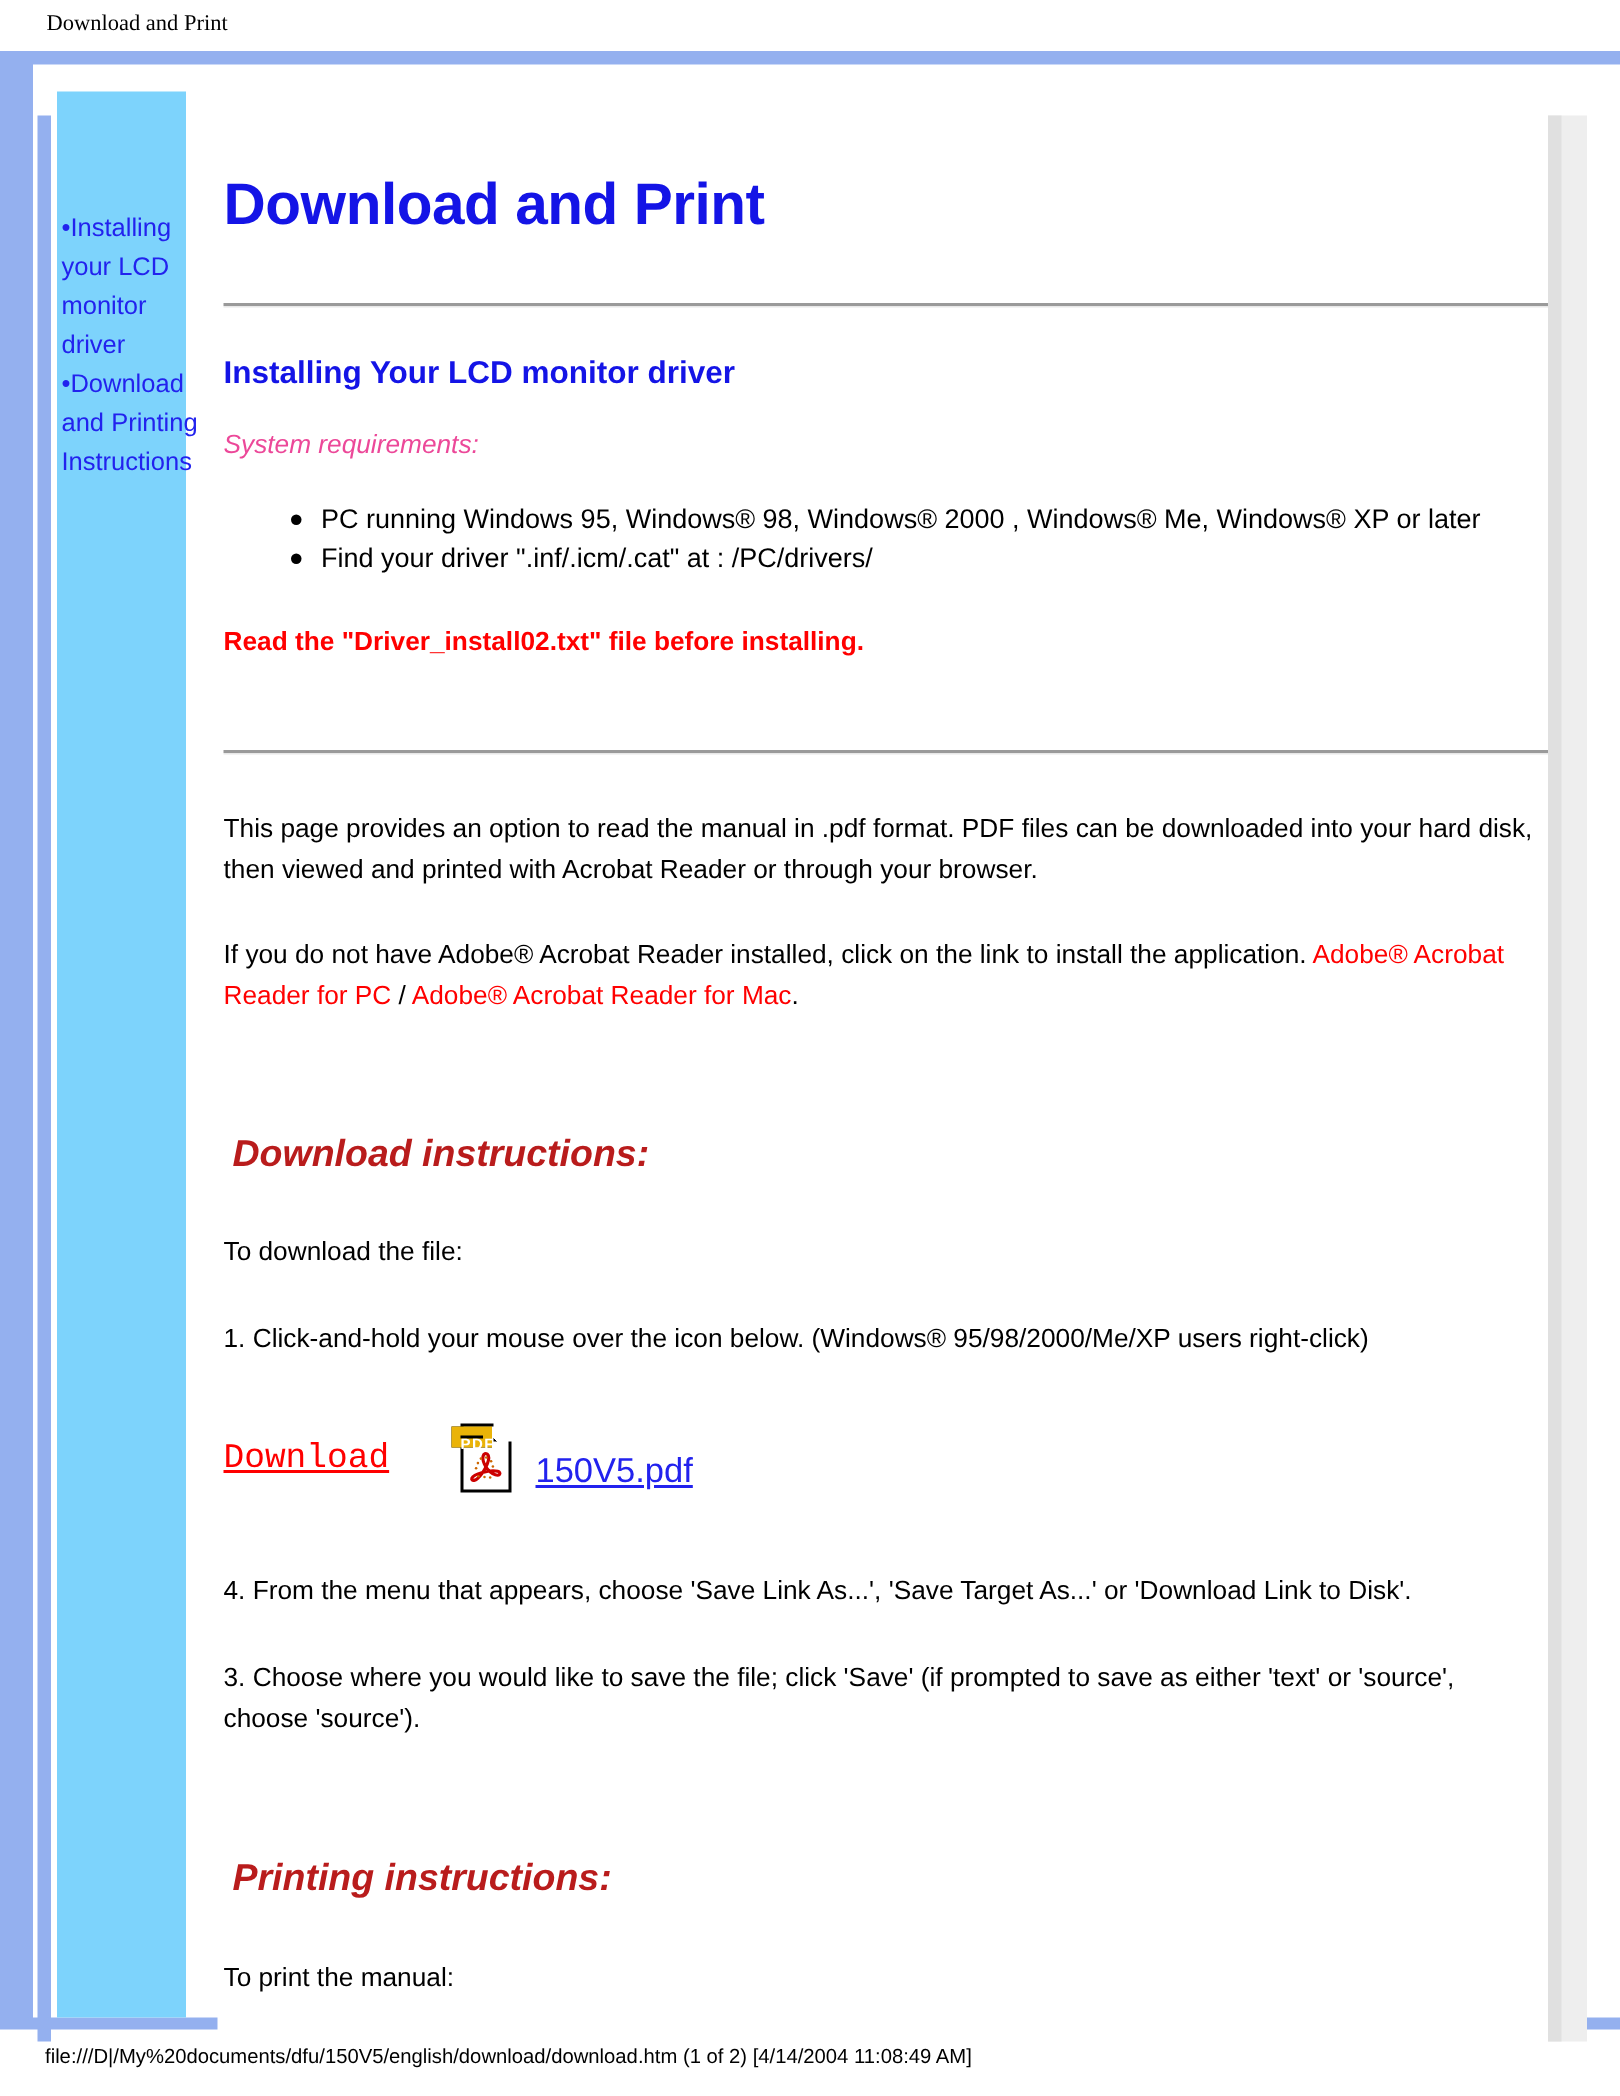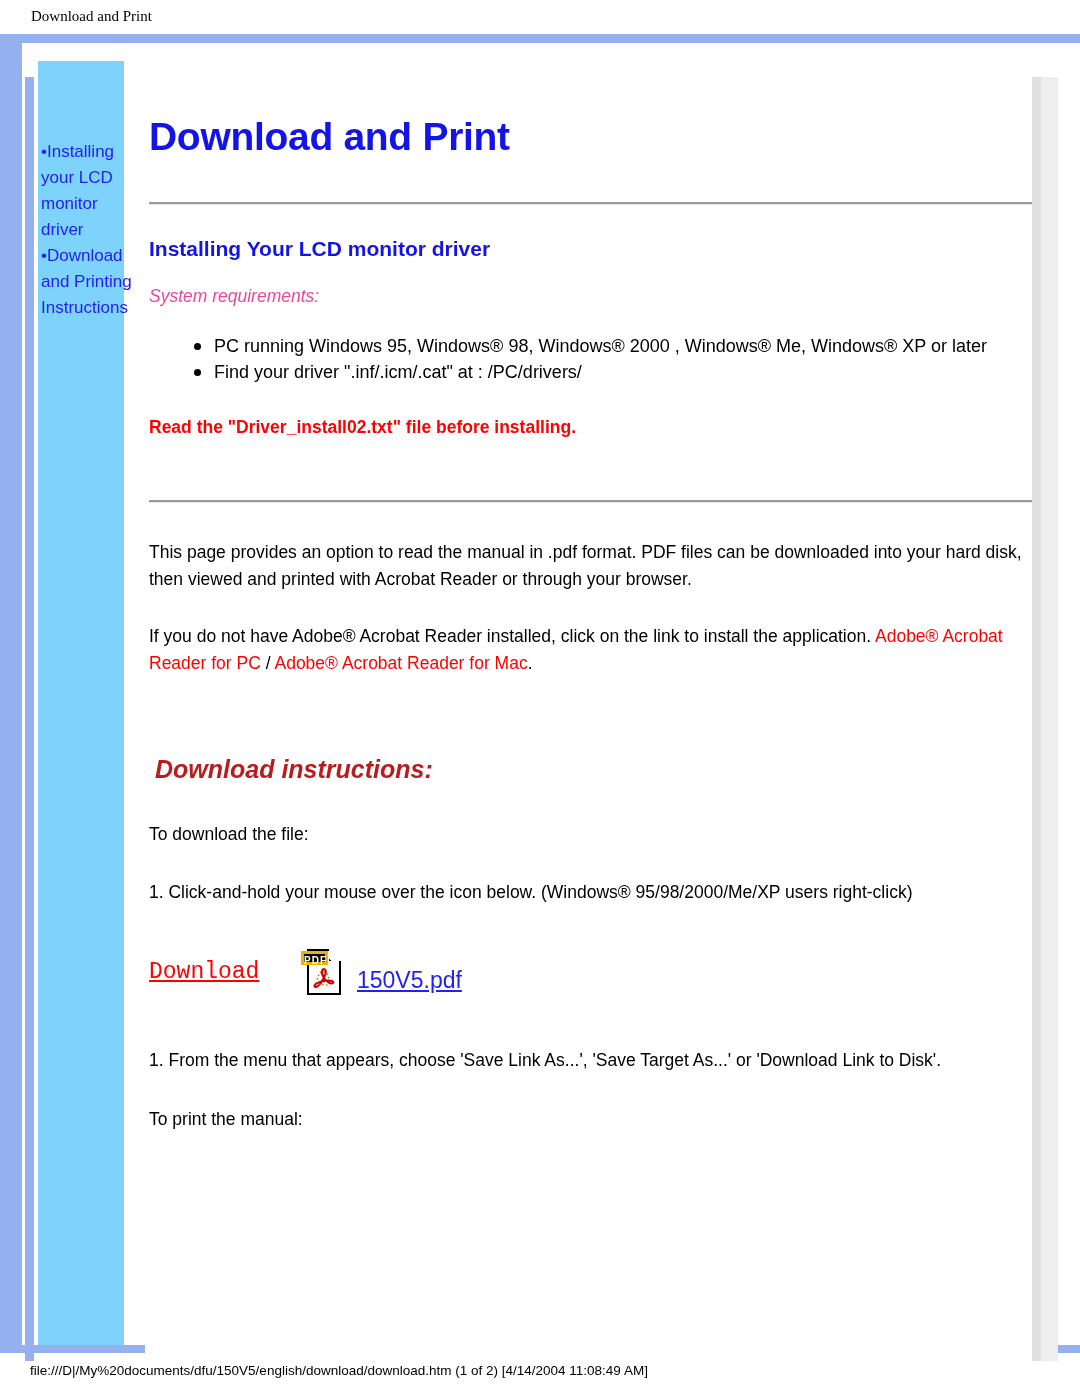--- a/index.html
+++ b/index.html
@@ -273,21 +273,21 @@
     width: 27px;
     height: 14px;
     background: #000000;
     color: #ffffff;
     font-family: "Liberation Sans", sans-serif;
     font-size: 10px;
     font-weight: bold;
     letter-spacing: 1px;
     line-height: 14px;
     text-align: center;
-    border: 3px solid #eab308;
+    border: 6px solid #eab308;
     box-sizing: border-box;
   }
   .pdf-a {
     position: absolute;
     left: 11px;
     top: 20px;
     width: 24px;
     height: 26px;
   }
   .pdf-filename {
@@ -368,22 +368,24 @@
           <circle cx="5.4" cy="11.8" r="0.85" fill="#cc6600"></circle>
           <circle cx="7.0" cy="17.2" r="0.85" fill="#cc6600"></circle>
           <circle cx="11.0" cy="17.6" r="0.85" fill="#cc6600"></circle>
           <circle cx="14.8" cy="18.0" r="0.85" fill="#cc6600"></circle>
         </svg>
       </a>
 
       <a class="pdf-filename" href="#">150V5.pdf</a>
     </div>
 
-    <p class="body-text pad-step-2">1. From the menu that appears, choose 'Save Link As...', 'Save Target As...' or 'Download Link to Disk'.</p>
-
-
+    <p class="body-text pad-step-2">4. From the menu that appears, choose 'Save Link As...', 'Save Target As...' or 'Download Link to Disk'.</p>
+
+    <p class="body-text pad-step-3">3. Choose where you would like to save the file; click 'Save' (if prompted to save as either 'text' or 'source', choose 'source').</p>
+
+    <h3 class="instr-title pad-pr-title">Printing instructions:</h3>
 
     <p class="body-text pad-print-intro">To print the manual:</p>
 
   </div>
 </div>
 
 <div class="print-footer">file:///D|/My%20documents/dfu/150V5/english/download/download.htm (1 of 2) [4/14/2004 11:08:49 AM]</div>
 
 </body></html>

